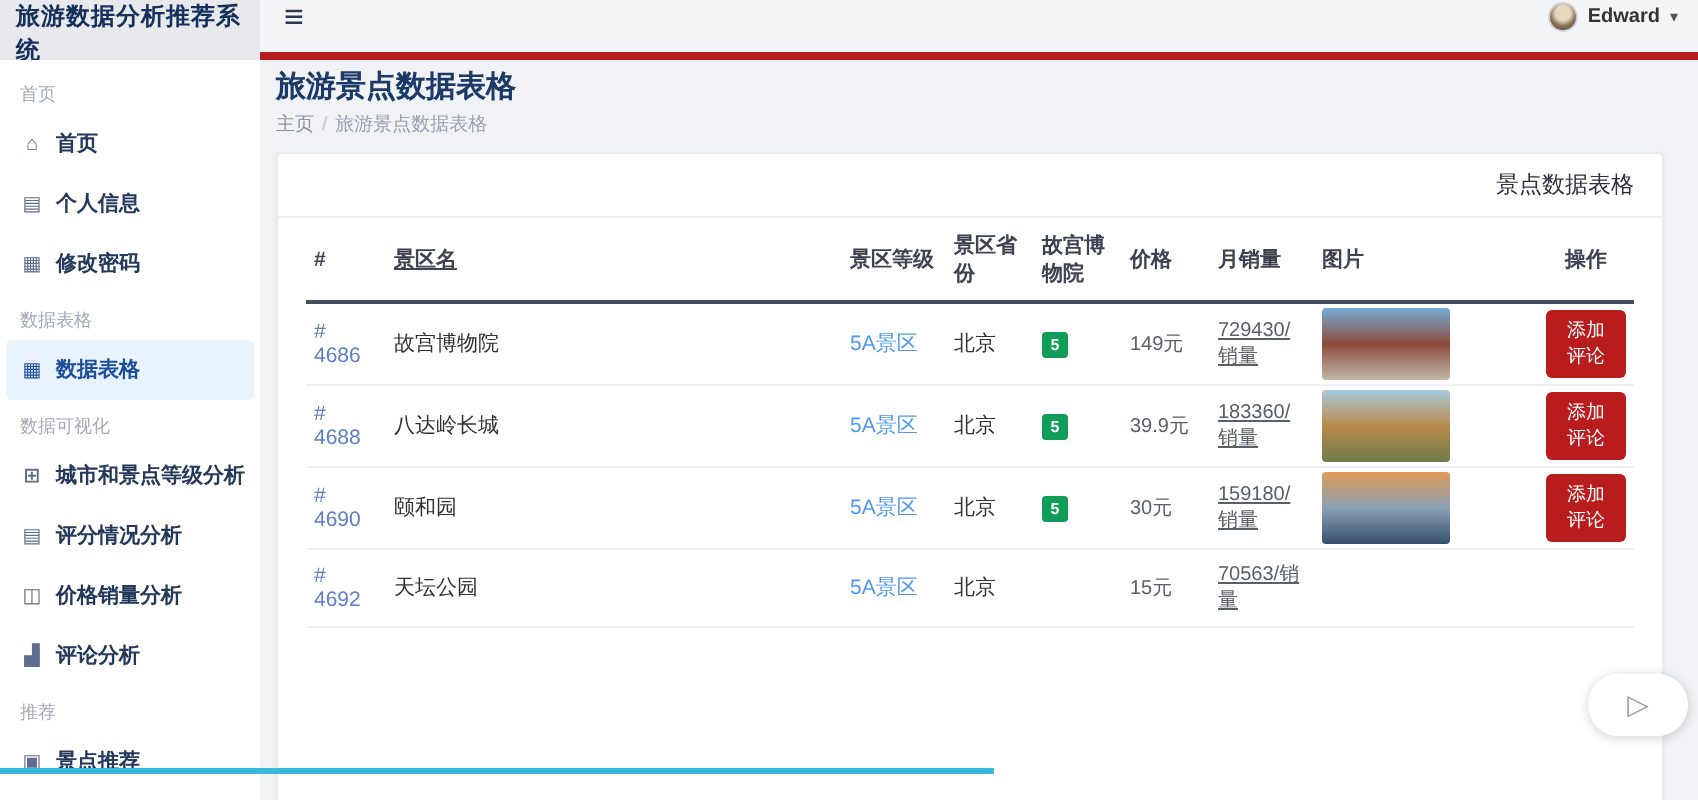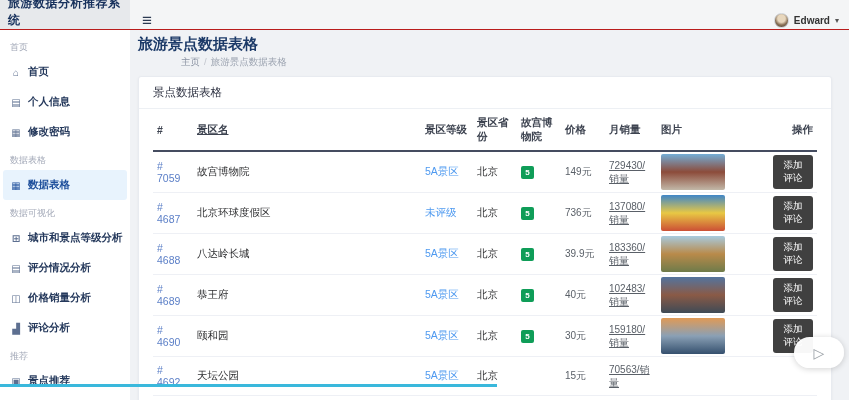--- a/index.html
+++ b/index.html
@@ -2,22 +2,22 @@
 <html><head>
 <meta charset="utf-8">
 <style>
   * { margin:0; padding:0; box-sizing:border-box; }
   html,body { width:849px; height:400px; overflow:hidden; }
   body {
     font-family:"Liberation Sans","DejaVu Sans",sans-serif;
     background:#e9ebee; position:relative; font-size:11px; color:#303133;
   }
   
-  .topbar { height:30px; display:flex; align-items:flex-end;
-    background:#f4f5f6; border-bottom:1px solid #b91c1c; }
+  .topbar { height:30px; display:flex; align-items:flex-start;
+    background:#f4f5f6; border-bottom:4px solid #b91c1c; }
   .logo { width:130px; background:#e7e9ec; display:flex; align-items:center;
     padding-left:8px; font-size:12px; font-weight:bold; color:#16305c; letter-spacing:.5px; }
   .topbar-main { flex:1; display:flex; align-items:center; padding:0 10px; }
   .hamburger { font-size:17px; line-height:1; color:#2b3a52; margin-left:2px; cursor:pointer; }
   .user { margin-left:auto; display:flex; align-items:center; gap:5px; cursor:pointer; }
   .avatar { width:15px; height:15px; border-radius:50%;
     background:radial-gradient(circle at 50% 35%, #e8d7bd 0 35%, #8a7258 60%, #4a3e30 100%);
     border:1px solid #cfd3d8; }
   .username { font-size:10px; color:#333; font-weight:bold; }
   .caret { font-size:8px; color:#555; }
@@ -26,51 +26,51 @@
   .sidebar { width:130px; background:#ffffff; padding-top:4px; flex-shrink:0; }
   .nav-group-label { font-size:9px; color:#a3a9b8; padding:7px 0 3px 10px; }
   .nav-item { display:flex; align-items:center; gap:6px; padding:8px 4px 8px 10px;
     color:#25395c; font-size:10.5px; font-weight:600; cursor:pointer; white-space:nowrap; }
   .nav-item .nav-icon { font-size:10px; color:#5d6f90; width:12px; text-align:center; flex-shrink:0; }
   .nav-item.active { background:#e8f3fd; color:#1d4e9b; border-radius:3px; margin:0 3px; padding-left:7px; }
   .nav-item.active .nav-icon { color:#1d4e9b; }
   
   .content { flex:1; background:#f0f2f5; padding:5px 17px 0 8px; overflow:hidden; }
   .page-title { font-size:15px; font-weight:bold; color:#1c3a68; line-height:1.2; margin-bottom:3px; }
-  .breadcrumb { font-size:9.5px; color:#9aa2af; margin-bottom:7px;margin-left:43px; }
+  .breadcrumb { font-size:9.5px; color:#9aa2af; margin-bottom:7px; }
   .breadcrumb .bc-home { color:#8a93a3; cursor:pointer; }
   .breadcrumb .bc-sep { margin:0 4px; color:#c0c4cc; }
   .card { background:#fff; border:1px solid #e8ebf0; border-radius:3px;
     box-shadow:0 1px 3px rgba(0,0,0,.05); height:400px; }
   .card-header { padding:8px 14px; font-size:11.5px; color:#2c3040;
-    border-bottom:1px solid #edf0f4; }
+    border-bottom:1px solid #edf0f4;text-align:right; }
   table { border-collapse:collapse; width:calc(100% - 28px); margin:0 14px; table-layout:fixed; }
   thead th { text-align:left; font-size:10.5px; color:#3d4350; font-weight:bold;
     padding:7px 4px 6px 4px; border-bottom:2px solid #454c60; }
-  thead th:last-child { text-align:right; }
+  thead th:last-child { text-align:center; }
   tbody td { padding:2px 4px; height:39px; border-bottom:1px solid #eef0f5;
     font-size:10.5px; color:#303133; vertical-align:middle; }
   .col-id    { width:40px; }
   .col-name  { width:228px;text-decoration:underline; }
   .col-level { width:52px; }
   .col-prov  { width:44px; }
   .col-rate  { width:44px; }
   .col-price { width:44px; }
   .col-sales { width:52px; }
   .col-photo { width:112px;font-family:Liberation Mono, monospace; }
   .col-op    { width:auto; }
   .cell-id { color:#5b7fc7; cursor:pointer; }
   .cell-level { color:#4f9af0; cursor:pointer; }
   .cell-price, .cell-sales { color:#5a6068; font-size:10px; }
   .cell-sales { word-break:break-all; line-height:1.35;text-decoration:underline; }
   .badge { display:inline-block; width:13px; height:13px; line-height:13px; text-align:center;
     background:#0f9d58; color:#fff; font-size:8px; font-weight:bold; border-radius:2px; }
   .photo { width:64px; height:36px; border-radius:2px; background:#9db8cc; }
   .op-cell { text-align:center; }
-  .btn-comment { display:inline-block; background:#404040; color:#fff; border:none;
+  .btn-comment { display:inline-block; background:#b91c1c; color:#fff; border:none;
     font-size:9.5px; padding:4px 8px; border-radius:3px; cursor:pointer;
     font-family:inherit; }
   
   .progress-line { position:absolute; left:0; top:384px; width:497px; height:3px;
     background:#3ab8dc; z-index:60; }
   .play-pill { position:absolute; right:5px; top:337px; width:50px; height:31px;
     background:rgba(255,255,255,.96); border-radius:16px; z-index:55;
     box-shadow:0 1px 6px rgba(0,0,0,.18); display:flex; align-items:center; justify-content:center;
     color:#9aa0a6; font-size:14px; cursor:pointer; }
 </style>
@@ -157,72 +157,46 @@
             <th class="col-prov">景区省份</th>
             <th class="col-rate">故宫博物院</th>
             <th class="col-price">价格</th>
             <th class="col-sales">月销量</th>
             <th class="col-photo">图片</th>
             <th class="col-op">操作</th>
           </tr>
         </thead>
         <tbody>
           <tr>
-            <td class="cell-id"># 7059</td>
+            <td class="cell-id"># 4686</td>
             <td>故宫博物院</td>
             <td class="cell-level">5A景区</td>
             <td>北京</td>
             <td><span class="badge">5</span></td>
             <td class="cell-price">149元</td>
             <td class="cell-sales">729430/销量</td>
             <td>
                 <div class="photo" style="background: linear-gradient(rgb(116, 173, 214), rgb(140, 75, 58), rgb(194, 184, 168));"></div>
               </td>
             <td class="op-cell"><button class="btn-comment">添加评论</button></td>
           </tr>
           <tr>
-            <td class="cell-id"># 4687</td>
-            <td>北京环球度假区</td>
-            <td class="cell-level">未评级</td>
-            <td>北京</td>
-            <td><span class="badge">5</span></td>
-            <td class="cell-price">736元</td>
-            <td class="cell-sales">137080/销量</td>
-            <td>
-                <div class="photo" style="background: linear-gradient(rgb(63, 134, 200), rgb(232, 200, 68), rgb(204, 79, 53));"></div>
-              </td>
-            <td class="op-cell"><button class="btn-comment">添加评论</button></td>
-          </tr>
-          <tr>
             <td class="cell-id"># 4688</td>
             <td>八达岭长城</td>
             <td class="cell-level">5A景区</td>
             <td>北京</td>
             <td><span class="badge">5</span></td>
             <td class="cell-price">39.9元</td>
             <td class="cell-sales">183360/销量</td>
             <td>
                 <div class="photo" style="background: linear-gradient(rgb(168, 202, 222), rgb(185, 138, 74), rgb(110, 123, 74));"></div>
               </td>
             <td class="op-cell"><button class="btn-comment">添加评论</button></td>
           </tr>
           <tr>
-            <td class="cell-id"># 4689</td>
-            <td>恭王府</td>
-            <td class="cell-level">5A景区</td>
-            <td>北京</td>
-            <td><span class="badge">5</span></td>
-            <td class="cell-price">40元</td>
-            <td class="cell-sales">102483/销量</td>
-            <td>
-                <div class="photo" style="background: linear-gradient(rgb(83, 116, 159), rgb(138, 90, 70), rgb(62, 74, 86));"></div>
-              </td>
-            <td class="op-cell"><button class="btn-comment">添加评论</button></td>
-          </tr>
-          <tr>
             <td class="cell-id"># 4690</td>
             <td>颐和园</td>
             <td class="cell-level">5A景区</td>
             <td>北京</td>
             <td><span class="badge">5</span></td>
             <td class="cell-price">30元</td>
             <td class="cell-sales">159180/销量</td>
             <td>
                 <div class="photo" style="background: linear-gradient(rgb(224, 154, 86), rgb(138, 160, 181), rgb(53, 80, 110));"></div>
               </td>

